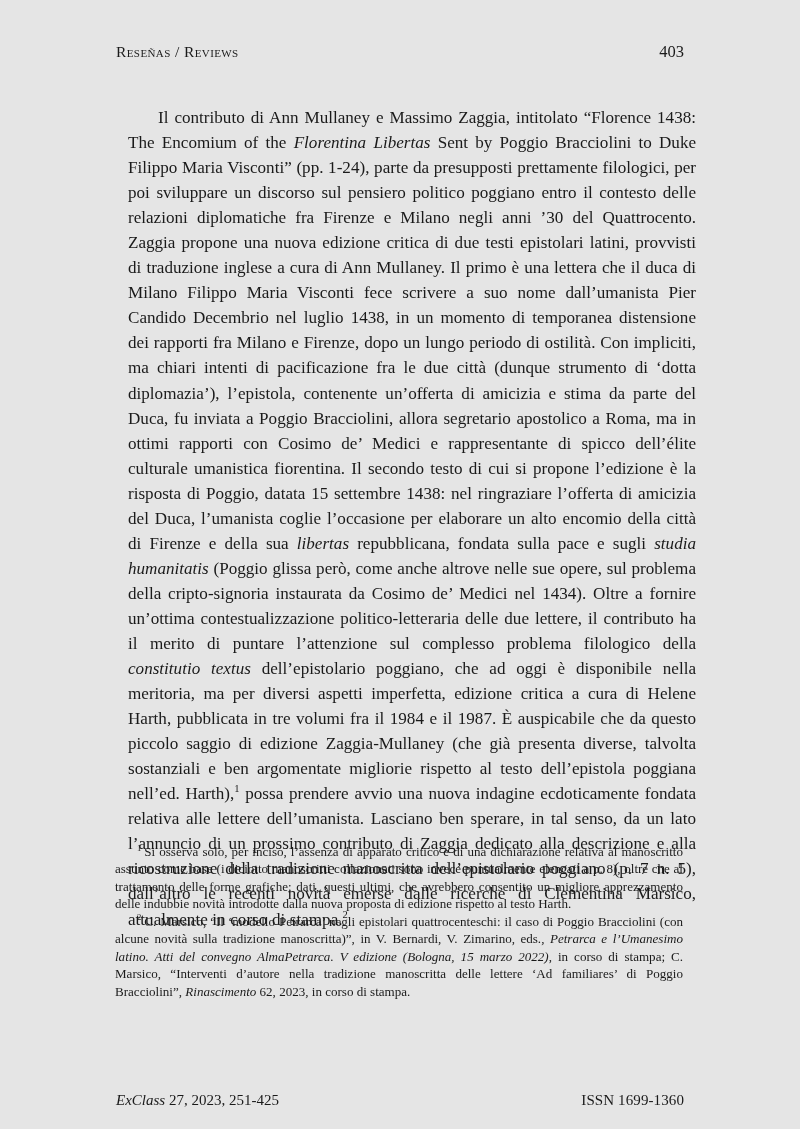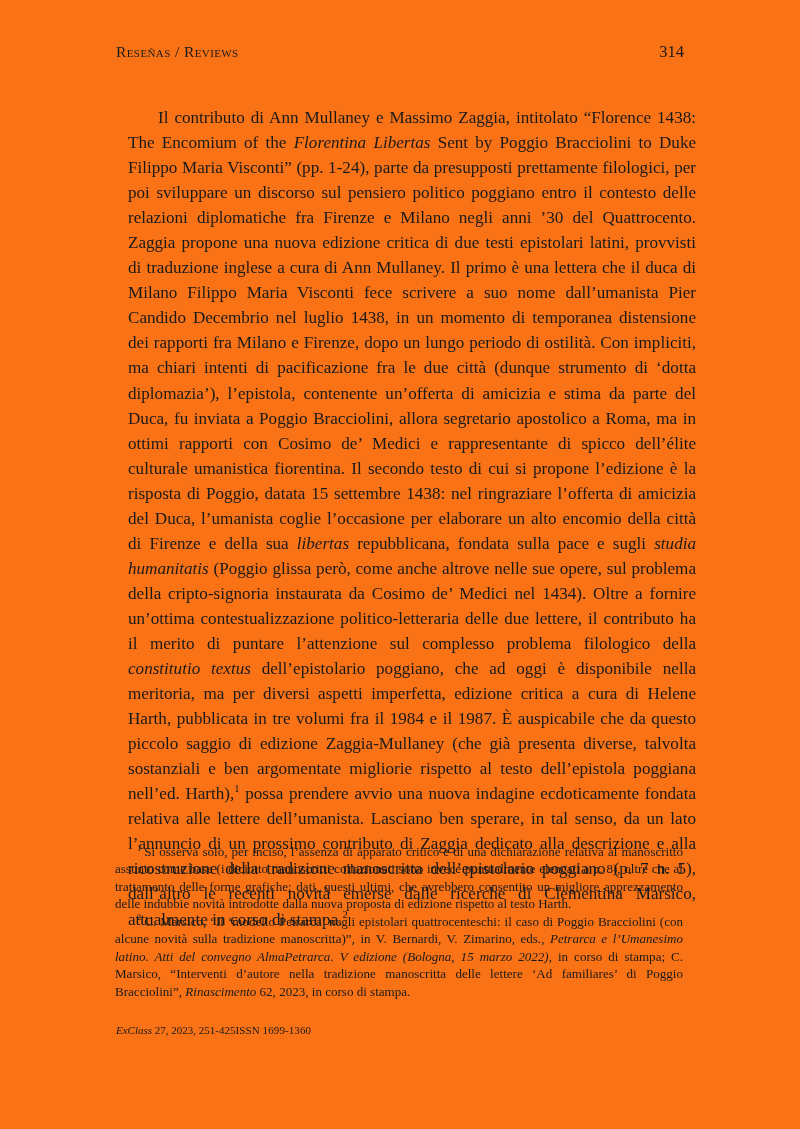--- a/index.html
+++ b/index.html
@@ -8,21 +8,21 @@
     background: #ffffff;
   }
   body {
     font-family: "Liberation Serif", "DejaVu Serif", serif;
     color: #1a1a1a;
   }
   .page {
     position: relative;
     width: 800px;
     height: 1129px;
-    background: #f97316;
+    background: #e5e5e5;
     box-sizing: border-box;
     overflow: hidden;
   }
 
   
   .running-head {
     position: absolute;
     left: 116px;
     top: 42px;
     width: 568px;
@@ -83,38 +83,38 @@
     font-size: 0.66em;
     vertical-align: super;
     line-height: 0;
     margin-right: 3px;
   }
 
   
   .footer {
     position: absolute;
     left: 116px;
-    top: 1024px;
+    top: 1092px;
     width: 568px;
     display: flex;
     align-items: baseline;
-    justify-content: flex-start;
-    font-size: 11px;
+    justify-content: space-between;
+    font-size: 15px;
   }
   .footer-left i { font-style: italic; }
   .footer-right { letter-spacing: 0.1px; }
 </style>
 </head>
 <body>
 
 <div class="page">
 
   <div class="running-head">
     <span class="running-title">Reseñas / Reviews</span>
-    <span class="folio">314</span>
+    <span class="folio">403</span>
   </div>
 
   <div class="body-block">
     <p class="body-par"><span>Il contributo di Ann Mullaney e Massimo Zaggia, intitolato “Florence 1438: The Encomium of the </span><i>Florentina Libertas</i><span> Sent by Poggio Bracciolini to Duke Filippo Maria Visconti” (pp. 1-24), parte da presupposti prettamente filologici, per poi sviluppare un discorso sul pensiero politico poggiano entro il contesto delle relazioni diplomatiche fra Firenze e Milano negli anni ’30 del Quattrocento. Zaggia propone una nuova edizione critica di due testi epistolari latini, provvisti di traduzione inglese a cura di Ann Mullaney. Il primo è una lettera che il duca di Milano Filippo Maria Visconti fece scrivere a suo nome dall’umanista Pier Candido Decembrio nel luglio 1438, in un momento di temporanea distensione dei rapporti fra Milano e Firenze, dopo un lungo periodo di ostilità. Con impliciti, ma chiari intenti di pacificazione fra le due città (dunque strumento di ‘dotta diplomazia’), l’epistola, contenente un’offerta di amicizia e stima da parte del Duca, fu inviata a Poggio Bracciolini, allora segretario apostolico a Roma, ma in ottimi rapporti con Cosimo de’ Medici e rappresentante di spicco dell’élite culturale umanistica fiorentina. Il secondo testo di cui si propone l’edizione è la risposta di Poggio, datata 15 settembre 1438: nel ringraziare l’offerta di amicizia del Duca, l’umanista coglie l’occasione per elaborare un alto encomio della città di Firenze e della sua </span><i>libertas</i><span> repubblicana, fondata sulla pace e sugli </span><i>studia humanitatis</i><span> (Poggio glissa però, come anche altrove nelle sue opere, sul problema della cripto-signoria instaurata da Cosimo de’ Medici nel 1434). Oltre a fornire un’ottima contestualizzazione politico-letteraria delle due lettere, il contributo ha il merito di puntare l’attenzione sul complesso problema filologico della </span><i>constitutio textus</i><span> dell’epistolario poggiano, che ad oggi è disponibile nella meritoria, ma per diversi aspetti imperfetta, edizione critica a cura di Helene Harth, pubblicata in tre volumi fra il 1984 e il 1987. È auspicabile che da questo piccolo saggio di edizione Zaggia-Mullaney (che già presenta diverse, talvolta sostanziali e ben argomentate migliorie rispetto al testo dell’epistola poggiana nell’ed. Harth),</span><sup>1</sup><span> possa prendere avvio una nuova indagine ecdoticamente fondata relativa alle lettere dell’umanista. Lasciano ben sperare, in tal senso, da un lato l’annuncio di un prossimo contributo di Zaggia dedicato alla descrizione e alla ricostruzione della tradizione manoscritta dell’epistolario poggiano (p. 7 n. 5), dall’altro le recenti novità emerse dalle ricerche di Clementina Marsico, attualmente in corso di stampa.</span><sup>2</sup></p>
   </div>
 
   <div class="footnotes">
     <p class="footnote"><span class="fn-marker">1</span><span>Si osserva solo, per inciso, l’assenza di apparato critico e di una dichiarazione relativa al manoscritto assunto come base (i diciotto manoscritti collazionati sono invece puntualmente elencati a p. 8), oltre che al trattamento delle forme grafiche; dati, questi ultimi, che avrebbero consentito un migliore apprezzamento delle indubbie novità introdotte dalla nuova proposta di edizione rispetto al testo Harth.</span></p>
     <p class="footnote"><span class="fn-marker">2</span><span>C. Marsico, “Il ‘modello Petrarca’ negli epistolari quattrocenteschi: il caso di Poggio Bracciolini (con alcune novità sulla tradizione manoscritta)”, in V. Bernardi, V. Zimarino, eds., </span><i>Petrarca e l’Umanesimo latino. Atti del convegno AlmaPetrarca. V edizione (Bologna, 15 marzo 2022)</i><span>, in corso di stampa; C. Marsico, “Interventi d’autore nella tradizione manoscritta delle lettere ‘Ad familiares’ di Poggio Bracciolini”, </span><i>Rinascimento</i><span> 62, 2023, in corso di stampa.</span></p>
   </div>

